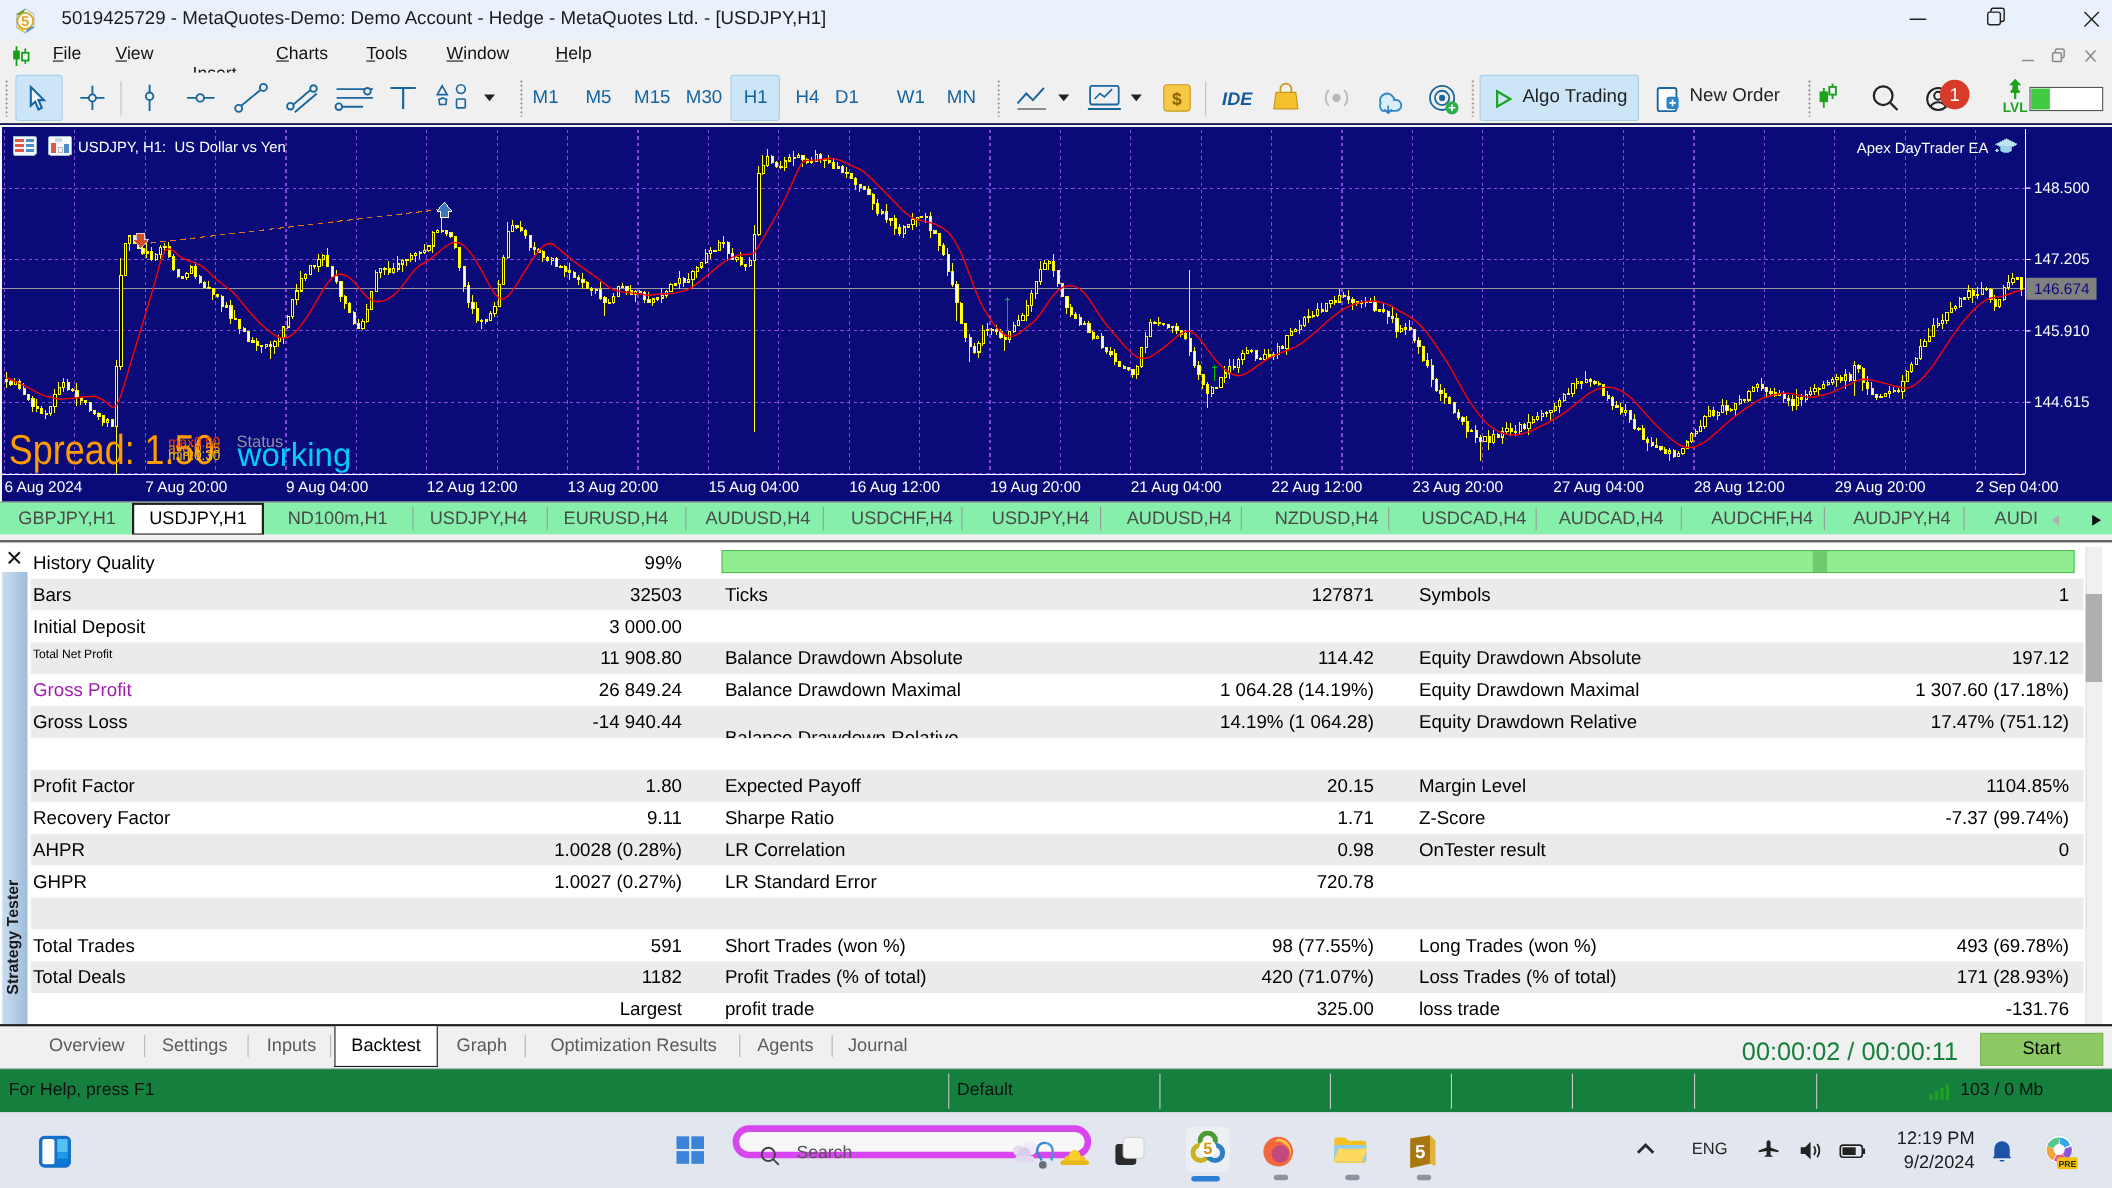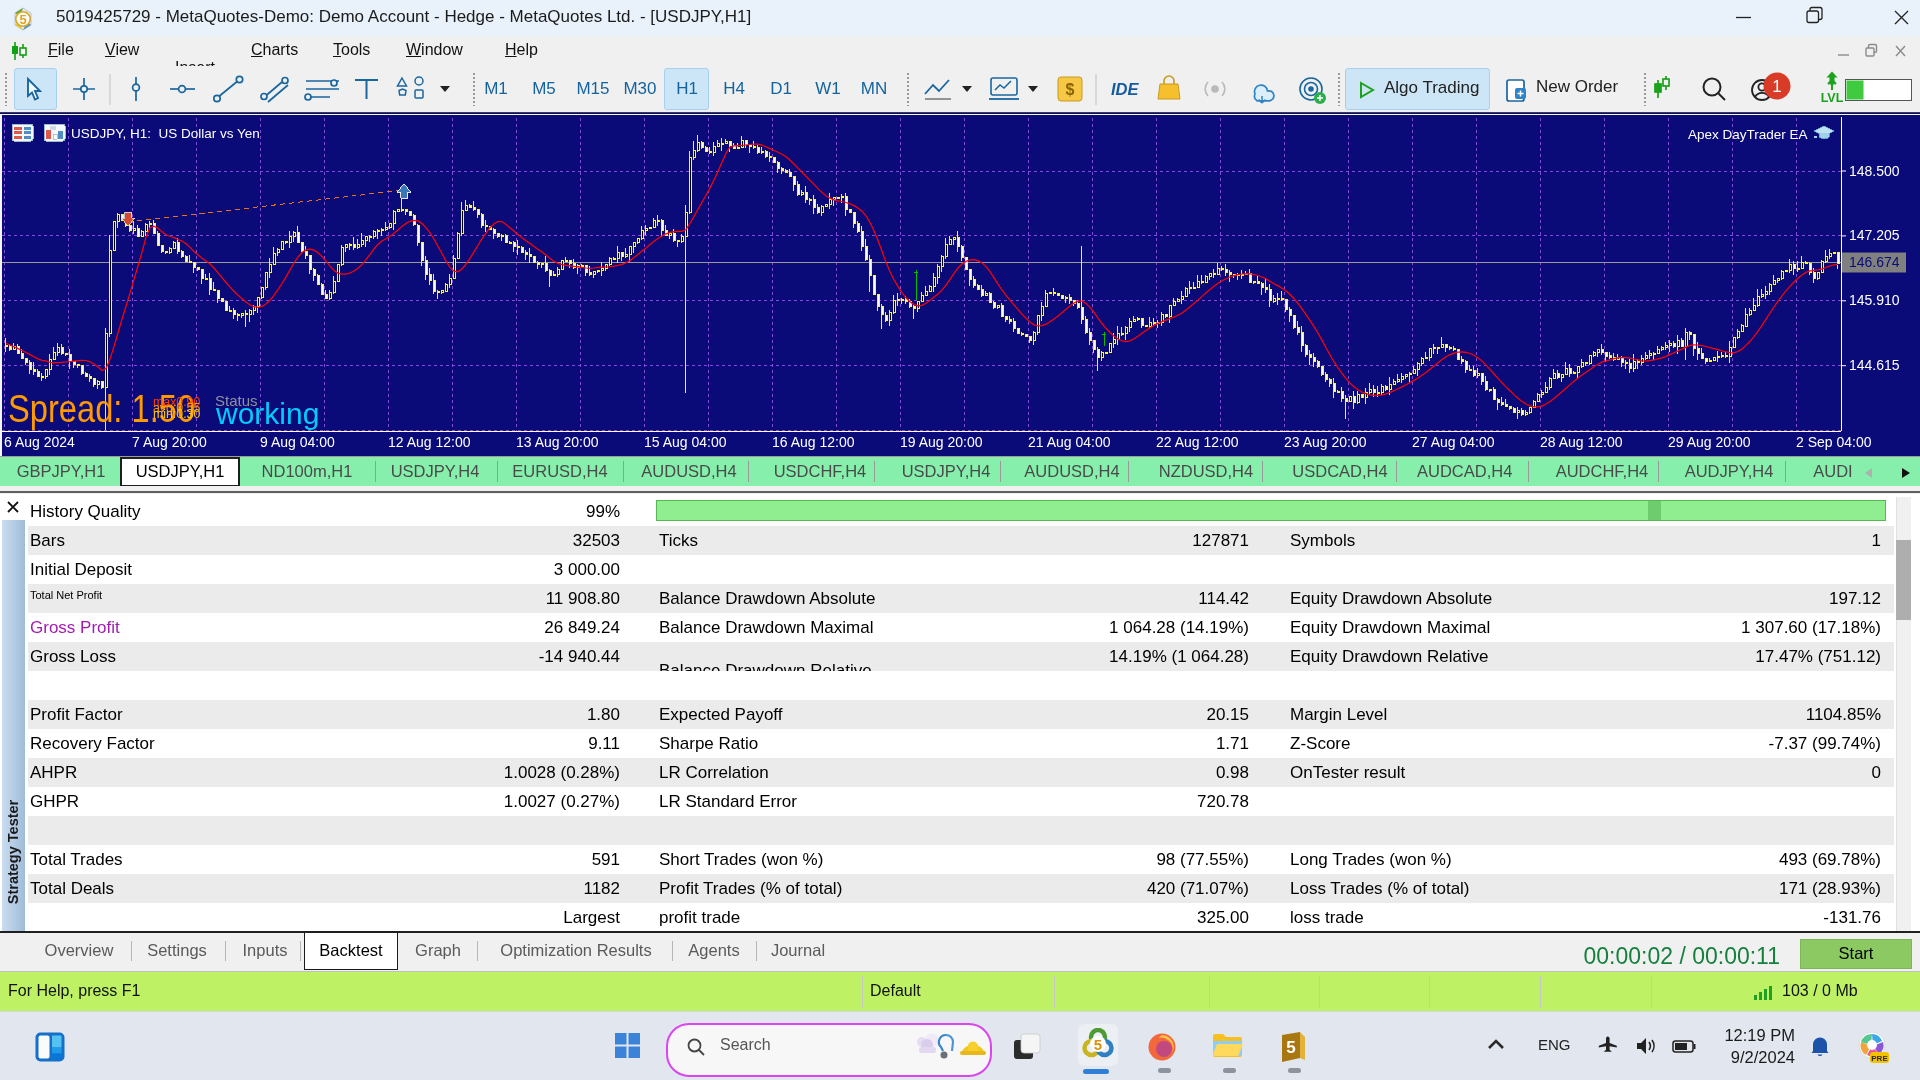--- a/index.html
+++ b/index.html
@@ -78,21 +78,21 @@
       <rect x="415" y="24" width="8" height="8" rx="1" stroke-width="1.5"></rect>
 <path d="M440 20 l5 6 5 -6 z" fill="#222" stroke="none"></path>
 </svg>
 <div class="abs" style="left:664px;top:2px;width:45px;height:42px;background:#cde6f7;border:1px solid #a7d0ef;border-radius:3px"></div>
 <div class="abs blue" style="left:474px;top:13px;width:44px;text-align:center;font-size:17px">M1</div>
 <div class="abs blue" style="left:522px;top:13px;width:44px;text-align:center;font-size:17px">M5</div>
 <div class="abs blue" style="left:571px;top:13px;width:44px;text-align:center;font-size:17px">M15</div>
 <div class="abs blue" style="left:618px;top:13px;width:44px;text-align:center;font-size:17px">M30</div>
 <div class="abs blue" style="left:665px;top:13px;width:44px;text-align:center;font-size:17px">H1</div>
 <div class="abs blue" style="left:712px;top:13px;width:44px;text-align:center;font-size:17px">H4</div>
-<div class="abs blue" style="left:759px;top:13px;width:44px;text-align:center;font-size:17px">D1</div>
+<div class="abs blue" style="left:759px;top:13px;width:44px;text-align:left;font-size:17px">D1</div>
 <div class="abs blue" style="left:806px;top:13px;width:44px;text-align:center;font-size:17px">W1</div>
 <div class="abs blue" style="left:852px;top:13px;width:44px;text-align:center;font-size:17px">MN</div>
 <svg class="abs" style="left:915px;top:0" width="730" height="47" viewBox="0 0 730 47">
 <g fill="none" stroke="#19669f" stroke-width="1.8">
  <path d="M10 28 l8-9 6 6 10-11"></path>
  <path d="M10 33 h26" stroke="#6a6a6a" stroke-width="1.4"></path>
 </g>
 <path d="M47 20 l5 6 5-6 z" fill="#222"></path>
 <g fill="none" stroke="#19669f" stroke-width="1.6">
  <rect x="76" y="12" width="26" height="17" rx="2"></rect>
@@ -883,21 +883,21 @@
 <div class="abs" style="left:131px;top:8px;width:1px;height:20px;background:#b5b5b5"></div>
 <div class="abs" style="left:225px;top:8px;width:1px;height:20px;background:#b5b5b5"></div>
 <div class="abs" style="left:300px;top:8px;width:1px;height:20px;background:#b5b5b5"></div>
 <div class="abs" style="left:477px;top:8px;width:1px;height:20px;background:#b5b5b5"></div>
 <div class="abs" style="left:672px;top:8px;width:1px;height:20px;background:#b5b5b5"></div>
 <div class="abs" style="left:756px;top:8px;width:1px;height:20px;background:#b5b5b5"></div>
 <div class="abs" style="left:1580px;top:10px;width:200px;text-align:right;font-size:23px;color:#15803d">00:00:02 / 00:00:11</div>
 <div class="abs" style="left:1800px;top:6px;width:112px;height:30px;background:#8cc963;border:1px solid #7db558;text-align:center;font-size:16.5px;color:#000;line-height:27px">Start</div>
 </div>
 </div>
-<div class="abs" style="left:0;top:971px;width:1920px;height:40px;background:#bef264;border-top:1px solid #c0c0c0">
+<div class="abs" style="left:0;top:971px;width:1920px;height:40px;background:#15803d;border-top:1px solid #c0c0c0">
 <div class="abs" style="left:8px;top:10px;font-size:16px;color:#111">For Help, press F1</div>
 <div class="abs" style="left:870px;top:10px;font-size:16px;color:#111">Default</div>
 <div class="abs" style="left:862px;top:4px;width:1px;height:32px;background:#c8c8c8"></div>
 <div class="abs" style="left:1054px;top:4px;width:1px;height:32px;background:#c8c8c8"></div>
 <div class="abs" style="left:1209px;top:4px;width:1px;height:32px;background:#c8c8c8"></div>
 <div class="abs" style="left:1319px;top:4px;width:1px;height:32px;background:#c8c8c8"></div>
 <div class="abs" style="left:1429px;top:4px;width:1px;height:32px;background:#c8c8c8"></div>
 <div class="abs" style="left:1540px;top:4px;width:1px;height:32px;background:#c8c8c8"></div>
 <div class="abs" style="left:1651px;top:4px;width:1px;height:32px;background:#c8c8c8"></div>
 <svg class="abs" style="left:1754px;top:11px" width="22" height="18" viewBox="0 0 22 18">
@@ -916,21 +916,21 @@
 <rect x="17" y="15.5" width="9.5" height="6" fill="#1e9be8"></rect>
 <rect x="17" y="21.5" width="9.5" height="5" fill="#0878d8"></rect>
     </svg>
 
 <svg class="abs" style="left:614px;top:20px" width="27" height="27" viewBox="0 0 27 27">
 <rect x="1" y="1" width="11.5" height="11.5" fill="#3b83d8"></rect>
       <rect x="14.5" y="1" width="11.5" height="11.5" fill="#3b83d8"></rect>
 <rect x="1" y="14.5" width="11.5" height="11.5" fill="#3b83d8"></rect>
       <rect x="14.5" y="14.5" width="11.5" height="11.5" fill="#3b83d8"></rect>
     </svg>
-<div class="abs" style="left:666px;top:11px;width:326px;height:54px;background:#f7f7f8;border:2px solid #d946ef;border-radius:23px">
+<div class="abs" style="left:666px;top:11px;width:326px;height:30px;background:#f7f7f8;border:6px solid #d946ef;border-radius:23px">
 <svg class="abs" style="left:18px;top:12px" width="20" height="20" viewBox="0 0 20 20" fill="none" stroke="#444" stroke-width="1.8">
         <circle cx="8.5" cy="8.5" r="6"></circle>
         <path d="M13 13 L18 18"></path>
       </svg>
 <div class="abs" style="left:52px;top:11px;font-size:16px;color:#555">Search</div>
 <svg class="abs" style="left:248px;top:6px" width="72" height="34" viewBox="0 0 72 34">
  <circle cx="6" cy="11" r="5" fill="#e6ddf2"></circle>
         <circle cx="16" cy="9" r="6.5" fill="#efe9f8"></circle>
         <circle cx="11" cy="14" r="6" fill="#d9cdEC"></circle>
  <rect x="3" y="16" width="17" height="6" rx="2" fill="#e2d8f0"></rect>

